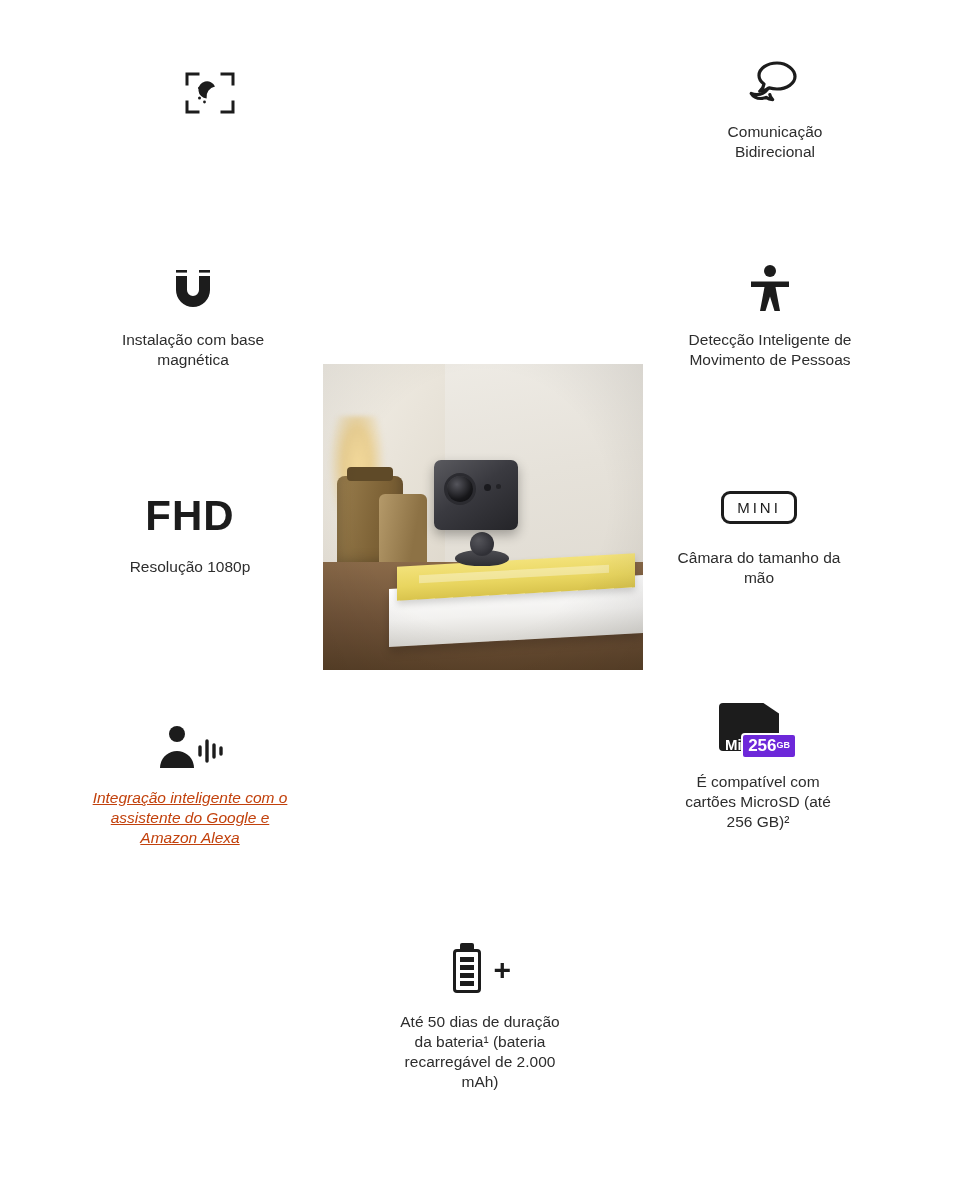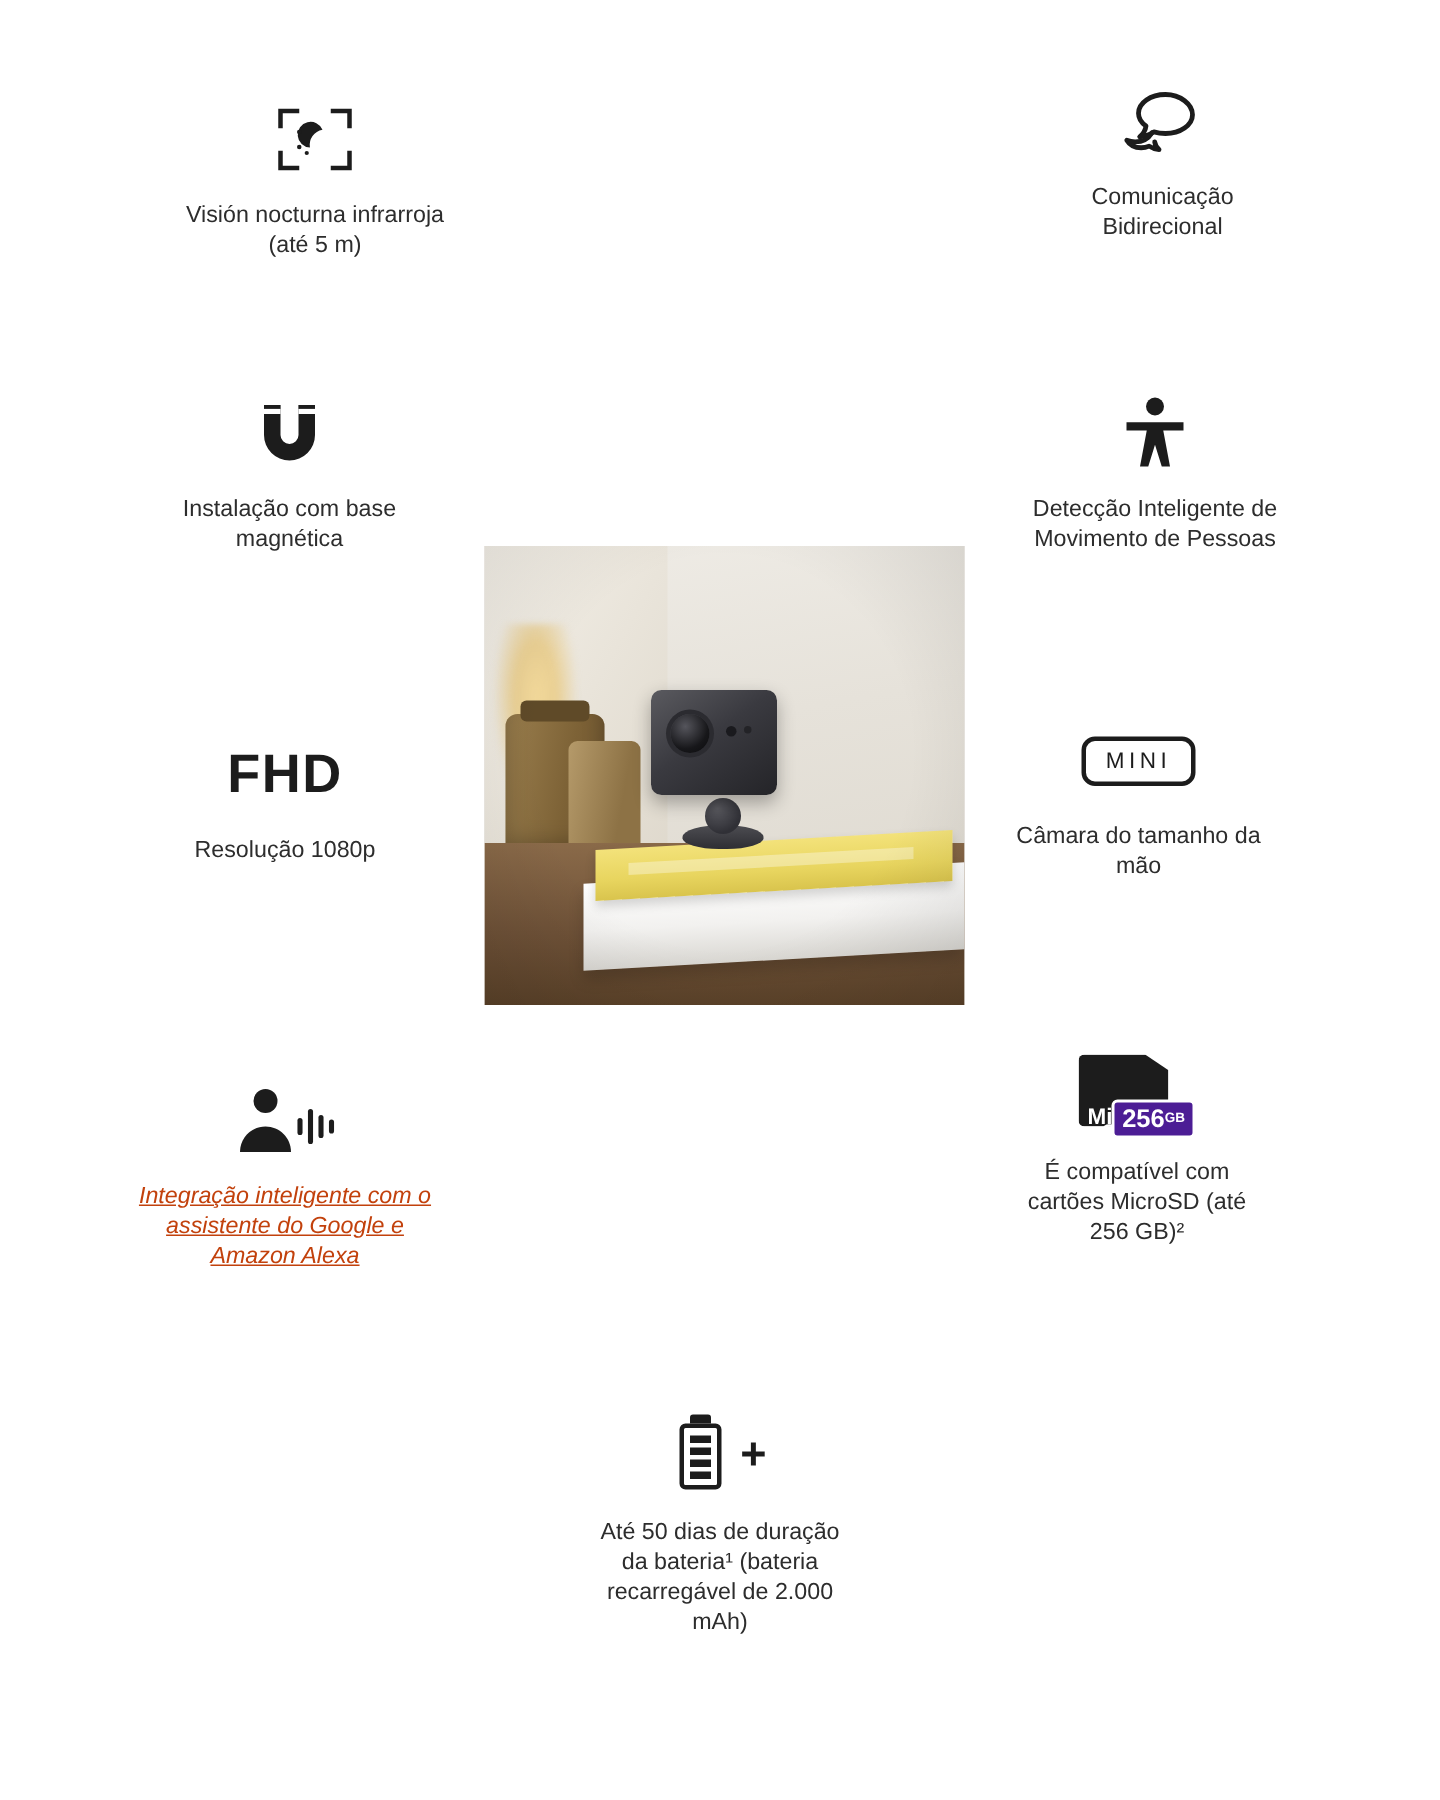--- a/index.html
+++ b/index.html
@@ -135,21 +135,21 @@
   .ph-cam-dot2 {
     position: absolute; left: 62px; top: 24px; width: 5px; height: 5px;
     border-radius: 50%; background: #232327;
   }
   .ph-vignette {
     position: absolute; inset: 0;
     background: radial-gradient(ellipse at 50% 45%, rgba(0,0,0,0) 55%, rgba(0,0,0,.10) 100%);
   }
 
   .icon-fhd {
-    font-size: 36px;
+    font-size: 42px;
     font-weight: 700;
     letter-spacing: 1px;
     color: #1c1c1c;
   }
 
   .icon-mini {
     border: 3px solid #1c1c1c;
     border-radius: 9px;
     padding: 5px 13px;
     font-size: 15px;
@@ -168,21 +168,21 @@
     background: #1c1c1c;
     border-radius: 4px 4px 4px 4px;
     clip-path: polygon(0 0, 74% 0, 100% 22%, 100% 100%, 0 100%);
   }
   .sd-text {
     position: absolute; left: 6px; top: 6px;
     font-size: 15px; line-height: 11px; font-weight: 700; color: #ffffff; margin-top: 30px;
   }
   .sd-badge {
     position: absolute; right: 0; bottom: 0;
-    background: #4c1d95;
+    background: #6d28d9;
     border: 2px solid #ffffff;
     border-radius: 4px;
     padding: 2px 5px 3px 5px;
     color: #ffffff;
     font-weight: 700;
     font-size: 17px;
     line-height: 17px;
   }
   .sd-badge sup { font-size: 9px; font-weight: 700; vertical-align: top; }
 
@@ -221,22 +221,20 @@
           <path d="M14 42 H3 V32"></path>
         </g>
         <path d="M31 16.5a8.6 8.6 0 1 0 -8.4 11.9 10.4 10.4 0 0 1 8.4 -11.9z" fill="#1c1c1c"></path>
         <g fill="#1c1c1c">
           <circle cx="15.5" cy="18" r="1.5"></circle>
           <circle cx="15.5" cy="28" r="1.5"></circle>
           <circle cx="20.5" cy="32" r="1.4"></circle>
         </g>
       </svg>
     </div>
-    <div class="caption">Visión nocturna infrarroja
-(até 5 m)</div>
   </div>
 
   <div class="feature" style="left:625px; top:50px; width:300px;">
     <div class="icon-wrap">
       <svg width="56" height="46" viewBox="0 0 56 46">
         <g fill="none" stroke="#1c1c1c" stroke-width="3.2" stroke-linejoin="round" stroke-linecap="round">
           <path d="M30 5c-9.9 0-18 5.6-18 12.5 0 3.3 1.9 6.3 5 8.5 -0.4 3-2 5.4-4.2 7.2 3.7-0.3 7-1.6 9.4-3.3 2.4 0.7 5 1.1 7.8 1.1 9.9 0 18-5.6 18-12.5S39.9 5 30 5z"></path>
           <path d="M21 30.5c-2.2 3.6-6.3 6.1-11.2 6.1-2 0-3.9-0.4-5.6-1.1 1.7 2.9 5.3 5 9.6 5 1.9 0 3.7-0.4 5.3-1.1 1.7 1.2 4 2.1 6.6 2.3-1.5-1.3-2.6-3-2.9-5.1"></path>
         </g>
       </svg>

